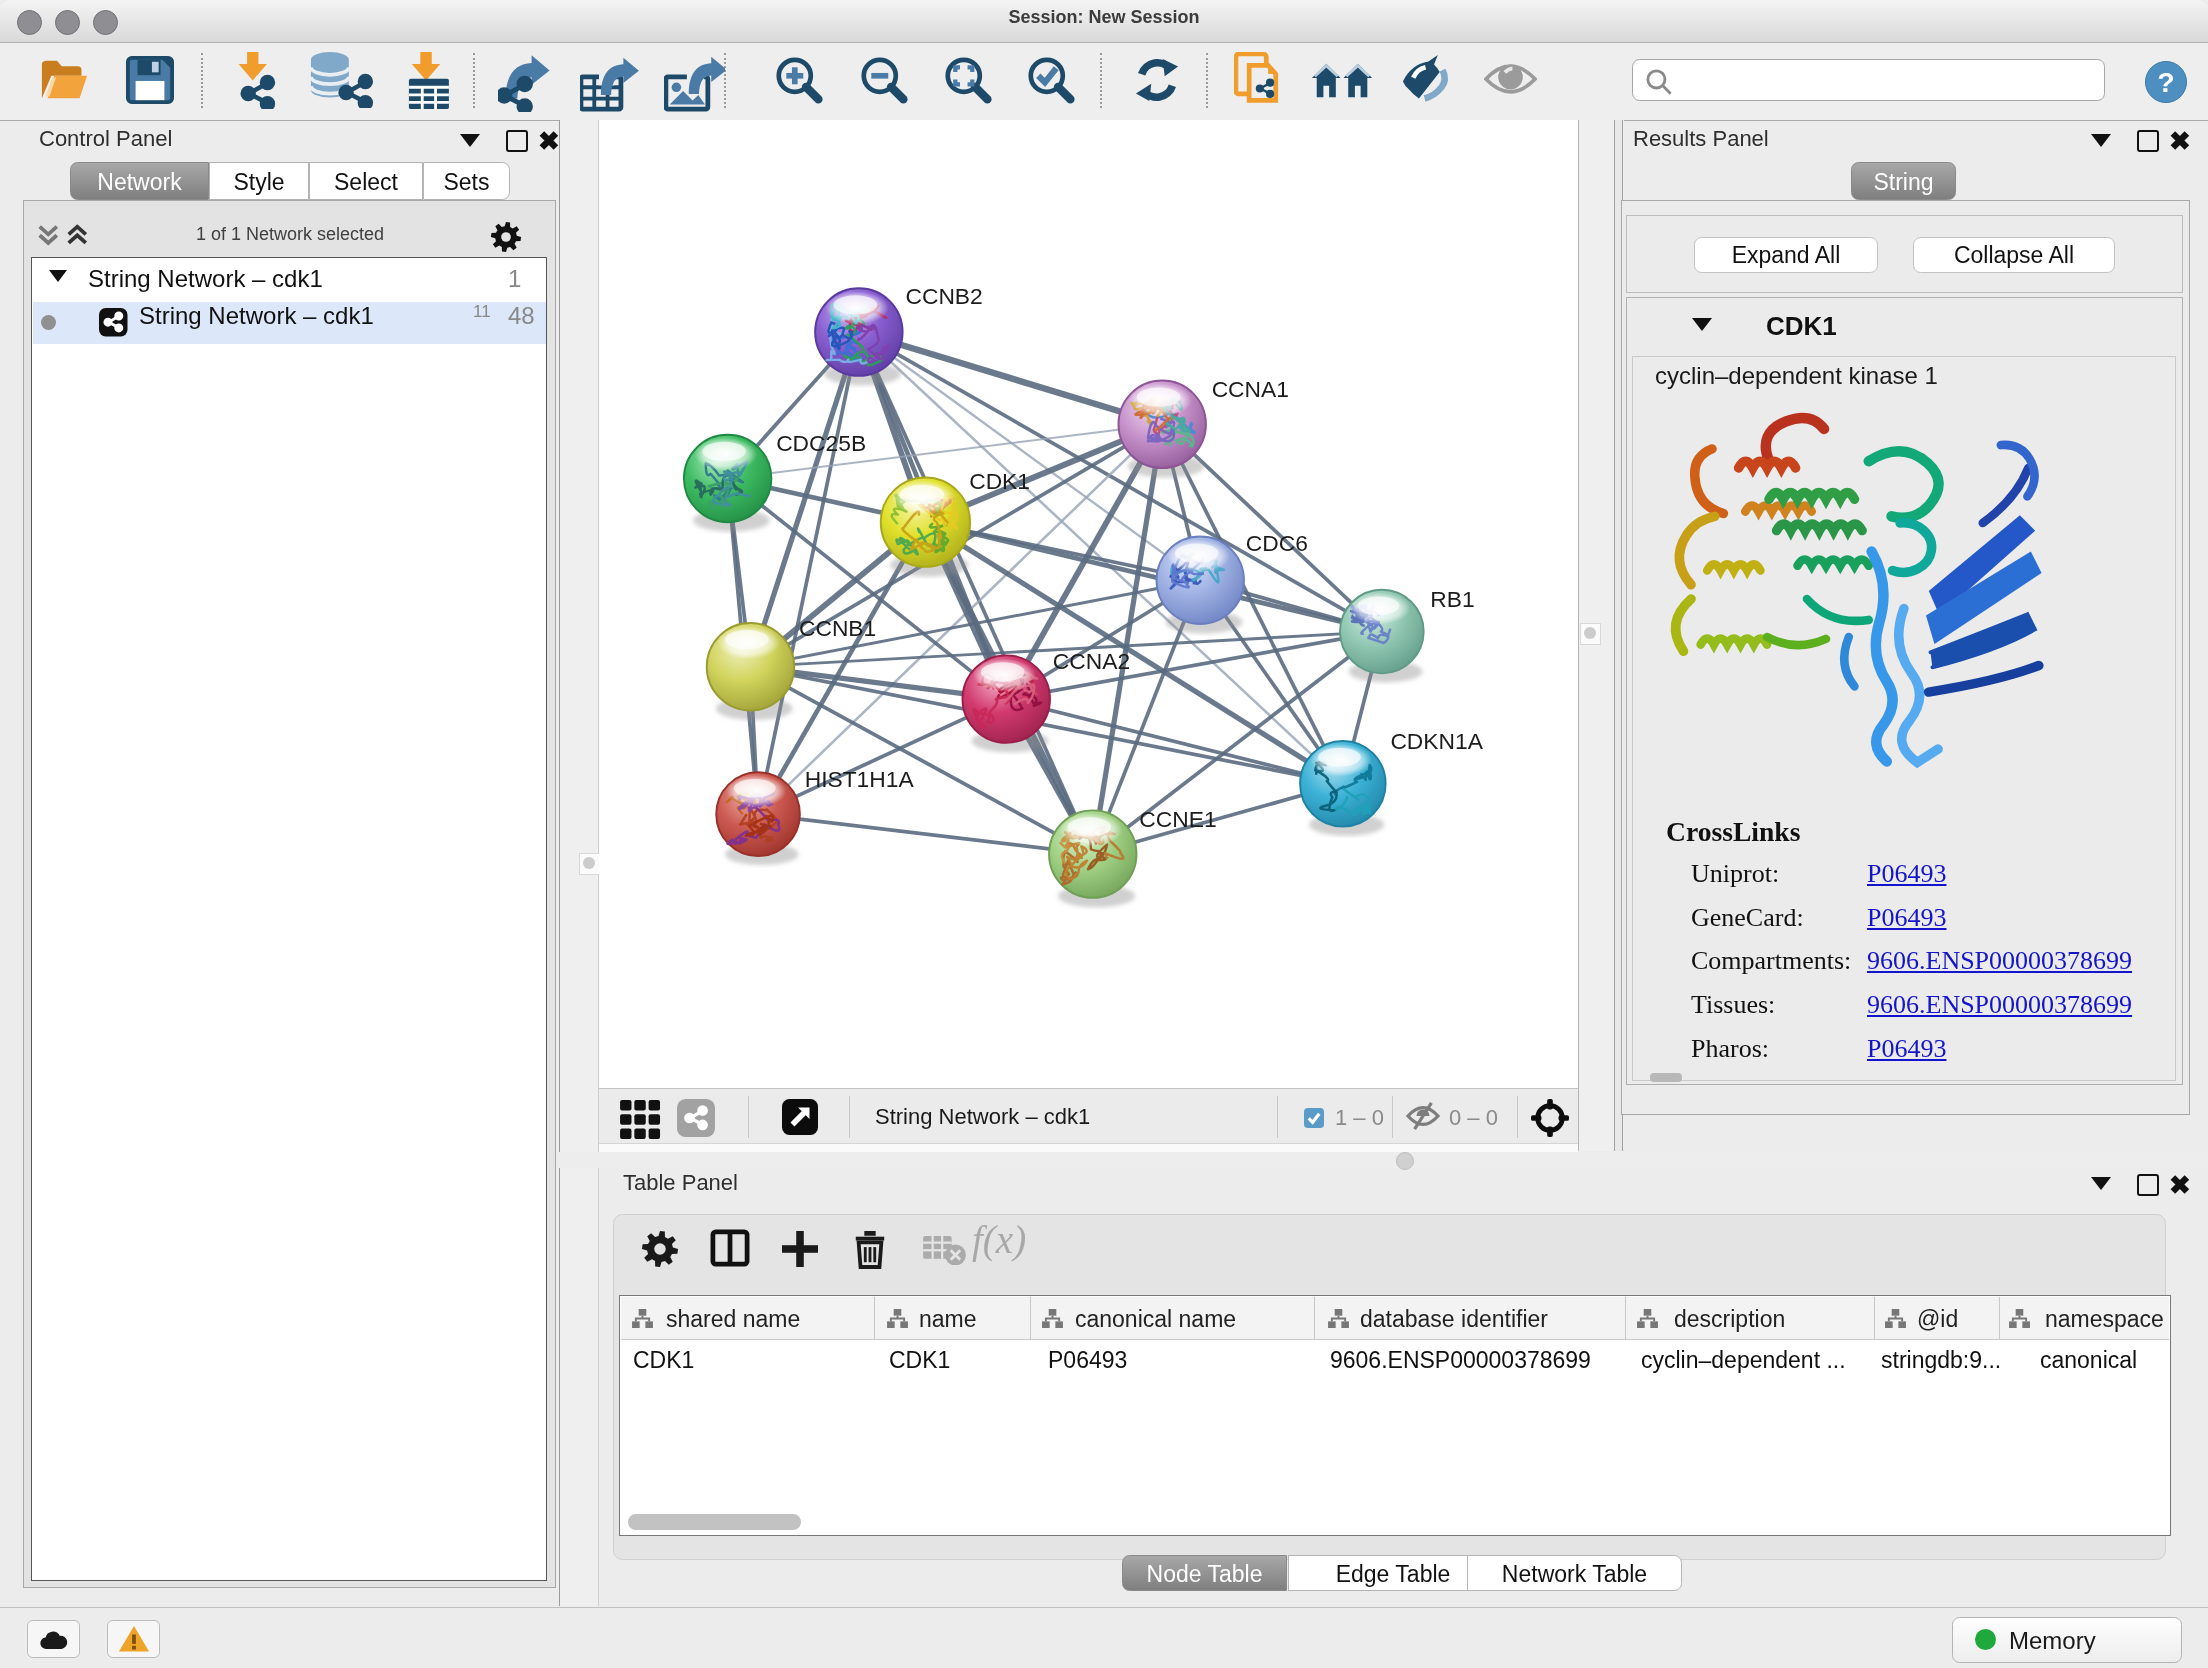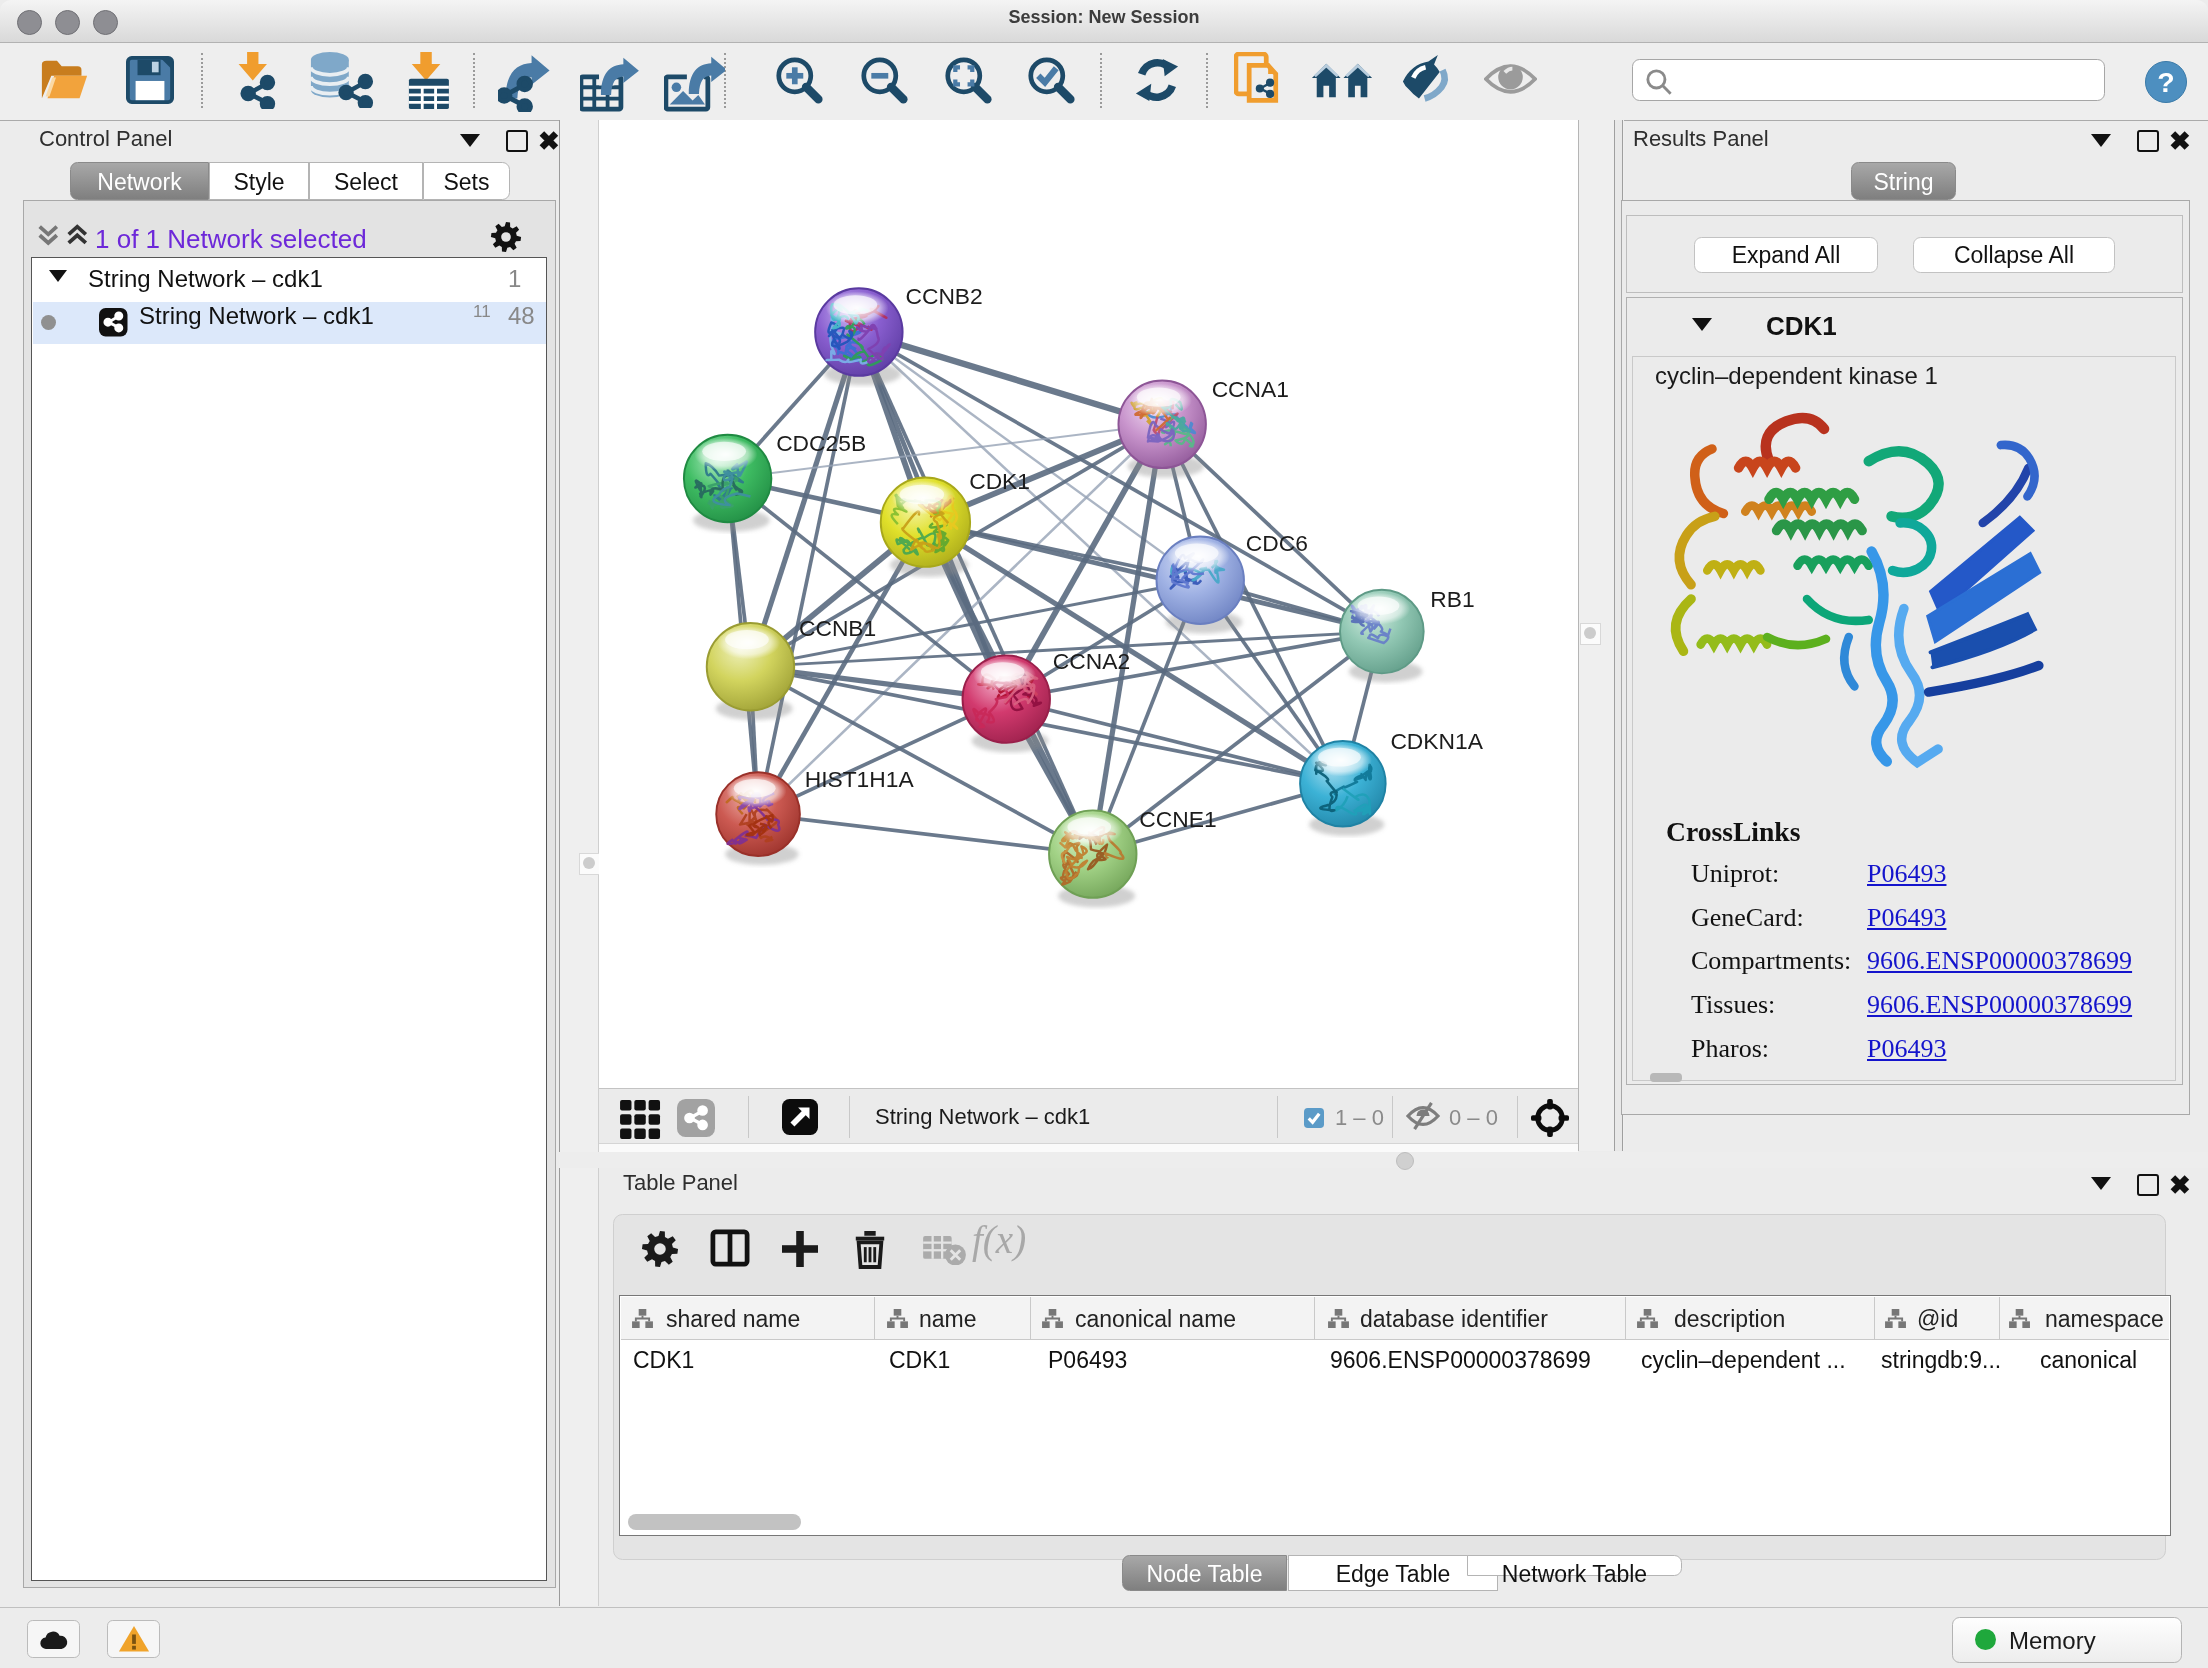--- a/index.html
+++ b/index.html
@@ -197,21 +197,21 @@
       <path d="M6,6 L15,14 L24,6"></path>
       <path d="M6,15 L15,23 L24,15"></path>
     </g>
   </svg>
 <svg class="abs" style="left:63px;top:221px" width="28.5" height="28.5" viewBox="0 0 30 30">
     <g fill="none" stroke="#333" stroke-width="4">
       <path d="M6,14 L15,6 L24,14"></path>
       <path d="M6,23 L15,15 L24,23"></path>
     </g>
   </svg>
-<div class="abs" style="left:95px;top:224px;width:390px;font-size:26px;color:#6d28d9">1 of 1 Network selected</div>
+<div class="abs" style="left:95px;top:224px;width:390px;text-align:center;font-size:18px;color:#404040">1 of 1 Network selected</div>
 <svg class="abs" style="left:489px;top:220px" width="34" height="34" viewBox="0 0 36 36">
     <polygon points="34.0,18.0 33.4,22.3 28.6,22.4 27.1,25.1 29.3,29.3 25.8,31.9 22.4,28.6 19.4,29.4 18.0,34.0 13.7,33.4 13.6,28.6 10.9,27.1 6.7,29.3 4.1,25.8 7.4,22.4 6.6,19.4 2.0,18.0 2.6,13.7 7.4,13.6 8.9,10.9 6.7,6.7 10.2,4.1 13.6,7.4 16.6,6.6 18.0,2.0 22.3,2.6 22.4,7.4 25.1,8.9 29.3,6.7 31.9,10.2 28.6,13.6 29.4,16.6" fill="#111"></polygon>
     <circle cx="18" cy="18" r="5.12" fill="#e3e3e3"></circle>
   </svg>
 <div class="abs" style="left:31px;top:257px;width:516px;height:1324px;background:#fff;border:1.9px solid #555;box-sizing:border-box"></div>
 <div class="abs" style="left:49px;top:270px;width:0;height:0;border-left:9.5px solid transparent;border-right:9.5px solid transparent;border-top:12.4px solid #111"></div>
 <div class="abs" style="left:88px;top:265px;font-size:24px;color:#111">String Network – cdk1</div>
 <div class="abs" style="left:508px;top:265px;font-size:24px;color:#888">1</div>
 <div class="abs" style="left:33px;top:302px;width:513px;height:42px;background:#dce8fa"></div>
 <div class="abs" style="left:41px;top:315px;width:15px;height:15px;border-radius:50%;background:#909090"></div>
@@ -689,21 +689,21 @@
 <div class="abs" style="left:633px;top:1347px;font-size:23px;color:#111">CDK1</div>
 <div class="abs" style="left:889px;top:1347px;font-size:23px;color:#111">CDK1</div>
 <div class="abs" style="left:1048px;top:1347px;font-size:23px;color:#111">P06493</div>
 <div class="abs" style="left:1330px;top:1347px;font-size:23px;color:#111">9606.ENSP00000378699</div>
 <div class="abs" style="left:1641px;top:1347px;font-size:23px;color:#111">cyclin–dependent ...</div>
 <div class="abs" style="left:1881px;top:1347px;font-size:23px;color:#111">stringdb:9...</div>
 <div class="abs" style="left:2040px;top:1347px;font-size:23px;color:#111">canonical</div>
 <div class="abs" style="left:628px;top:1514px;width:173px;height:16px;border-radius:8.6px;background:#c2c2c2"></div>
 <div class="tab tabsel" style="left:1122px;top:1555px;width:165px;height:36px;line-height:36px;border-radius:7.6px 0 0 7.6px">Node Table</div>
 <div class="tab" style="left:1288px;top:1555px;width:210px;height:36px;line-height:36px">Edge Table</div>
-<div class="tab" style="left:1467px;top:1555px;width:215px;height:21px;line-height:36px;border-radius:0 7.6px 7.6px 0">Network Table</div>
+<div class="tab" style="left:1467px;top:1555px;width:215px;height:36px;line-height:36px;border-radius:0 7.6px 7.6px 0">Network Table</div>
 <div class="abs" style="left:0;top:1607px;width:2208px;height:61px;background:#ececec;border-top:1px solid #c0c0c0"></div>
 <div class="abs" style="left:27px;top:1620px;width:53px;height:38px;background:#f6f6f6;border:1px solid #bbb;border-radius:5.7px;box-sizing:border-box"></div>
 <svg class="abs" style="left:38px;top:1628px" width="32" height="23" viewBox="0 0 34 24">
     <path fill="#1a1a1a" d="M9,22 a6,6 0 0 1 -1,-12 a8,8 0 0 1 15,-2 a6,6 0 0 1 2,14 z"></path>
   </svg>
 <div class="abs" style="left:107px;top:1620px;width:53px;height:38px;background:#f6f6f6;border:1px solid #bbb;border-radius:5.7px;box-sizing:border-box"></div>
 <svg class="abs" style="left:118px;top:1624px" width="32" height="28.5" viewBox="0 0 34 30">
     <path d="M17,2 L33,29 L1,29 Z" fill="#f0a32a"></path>
     <rect x="15" y="11" width="4" height="10" fill="#7a5210"></rect>
     <rect x="15" y="23" width="4" height="4" fill="#7a5210"></rect>

